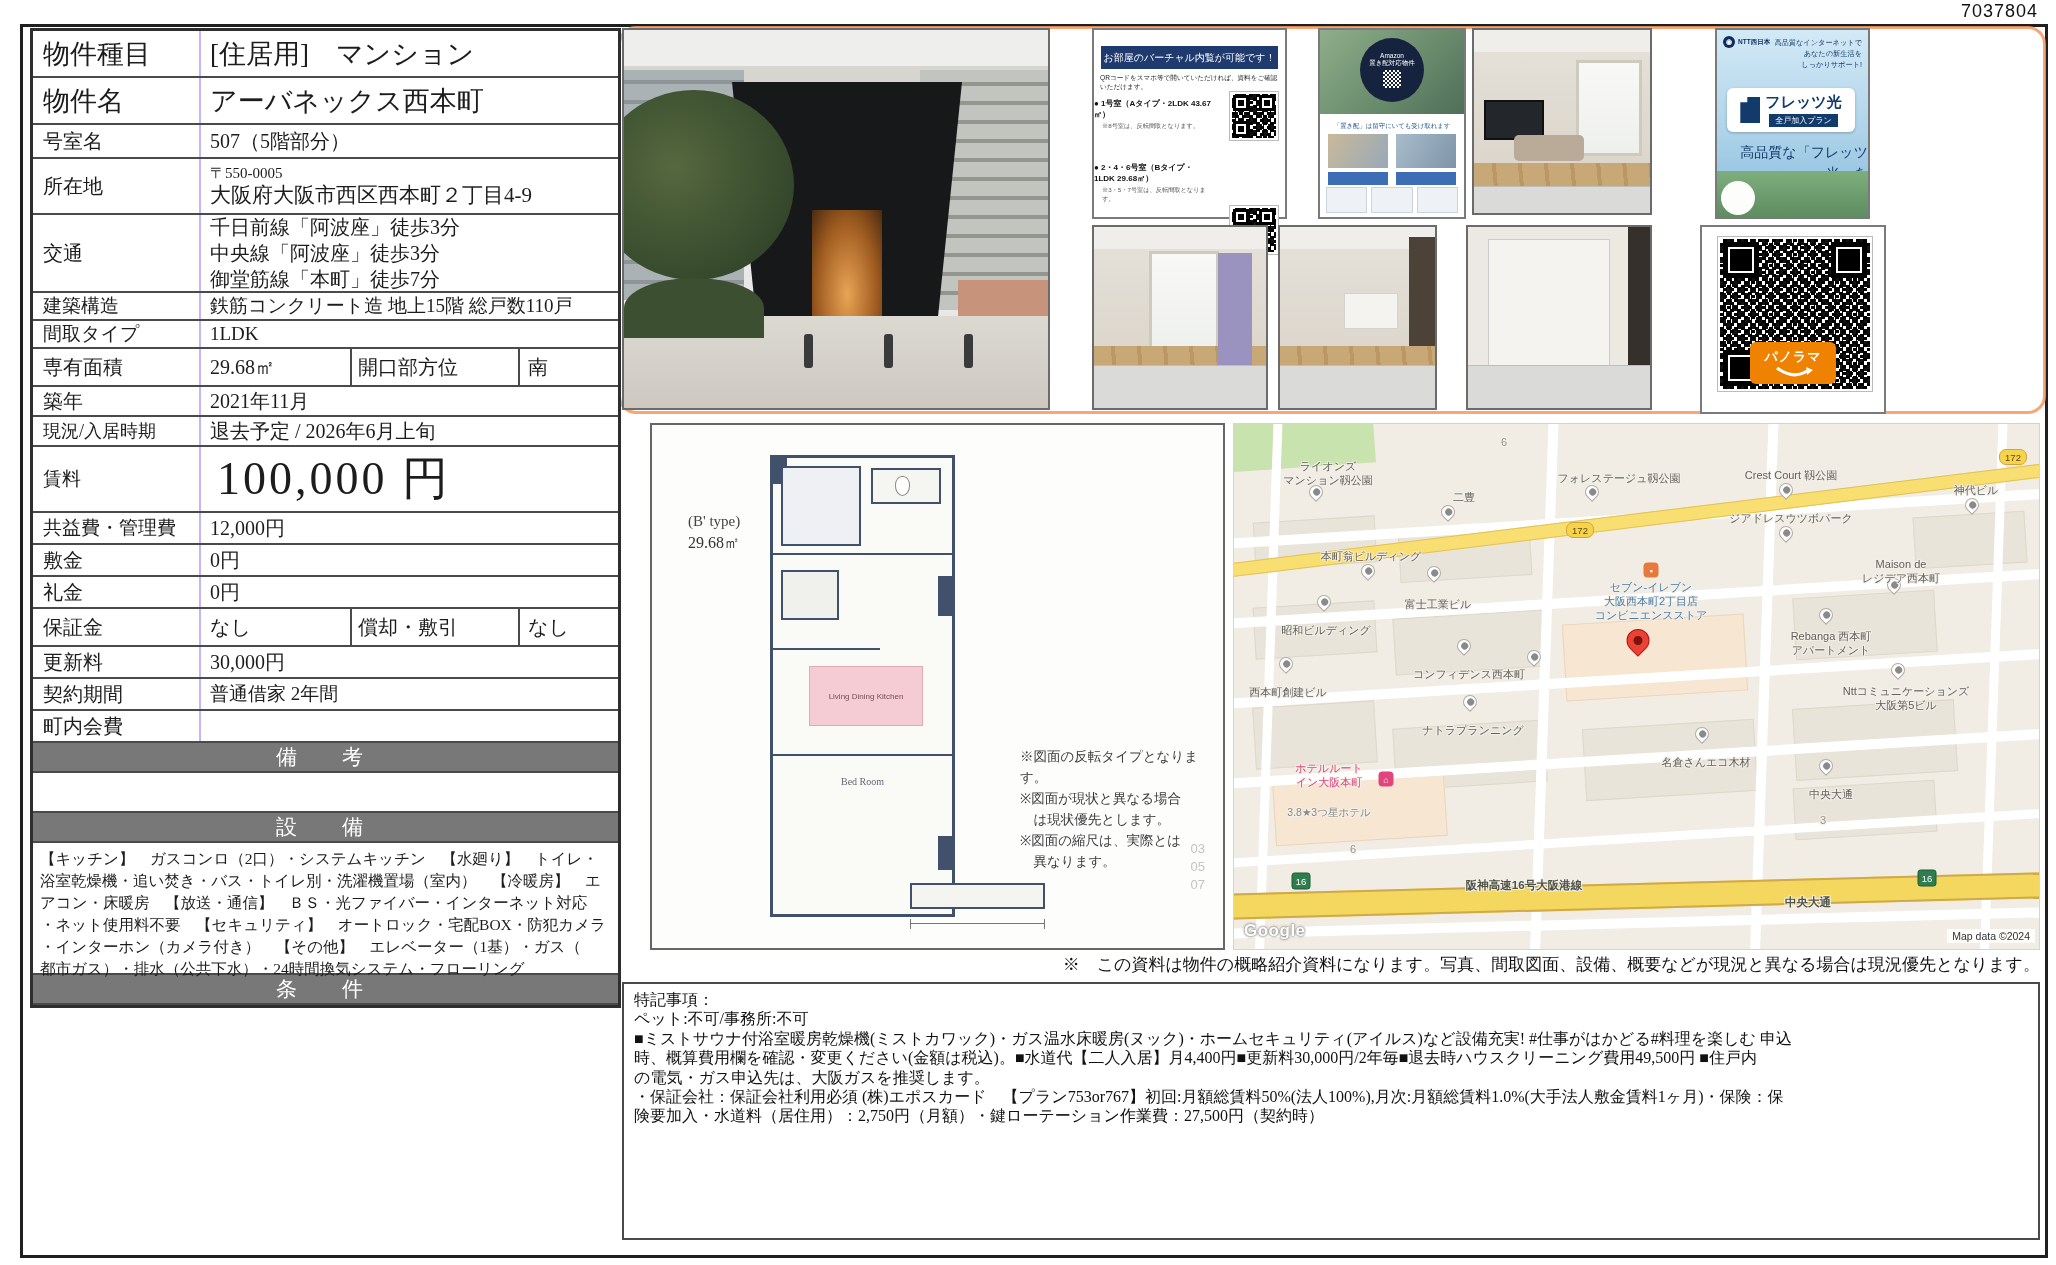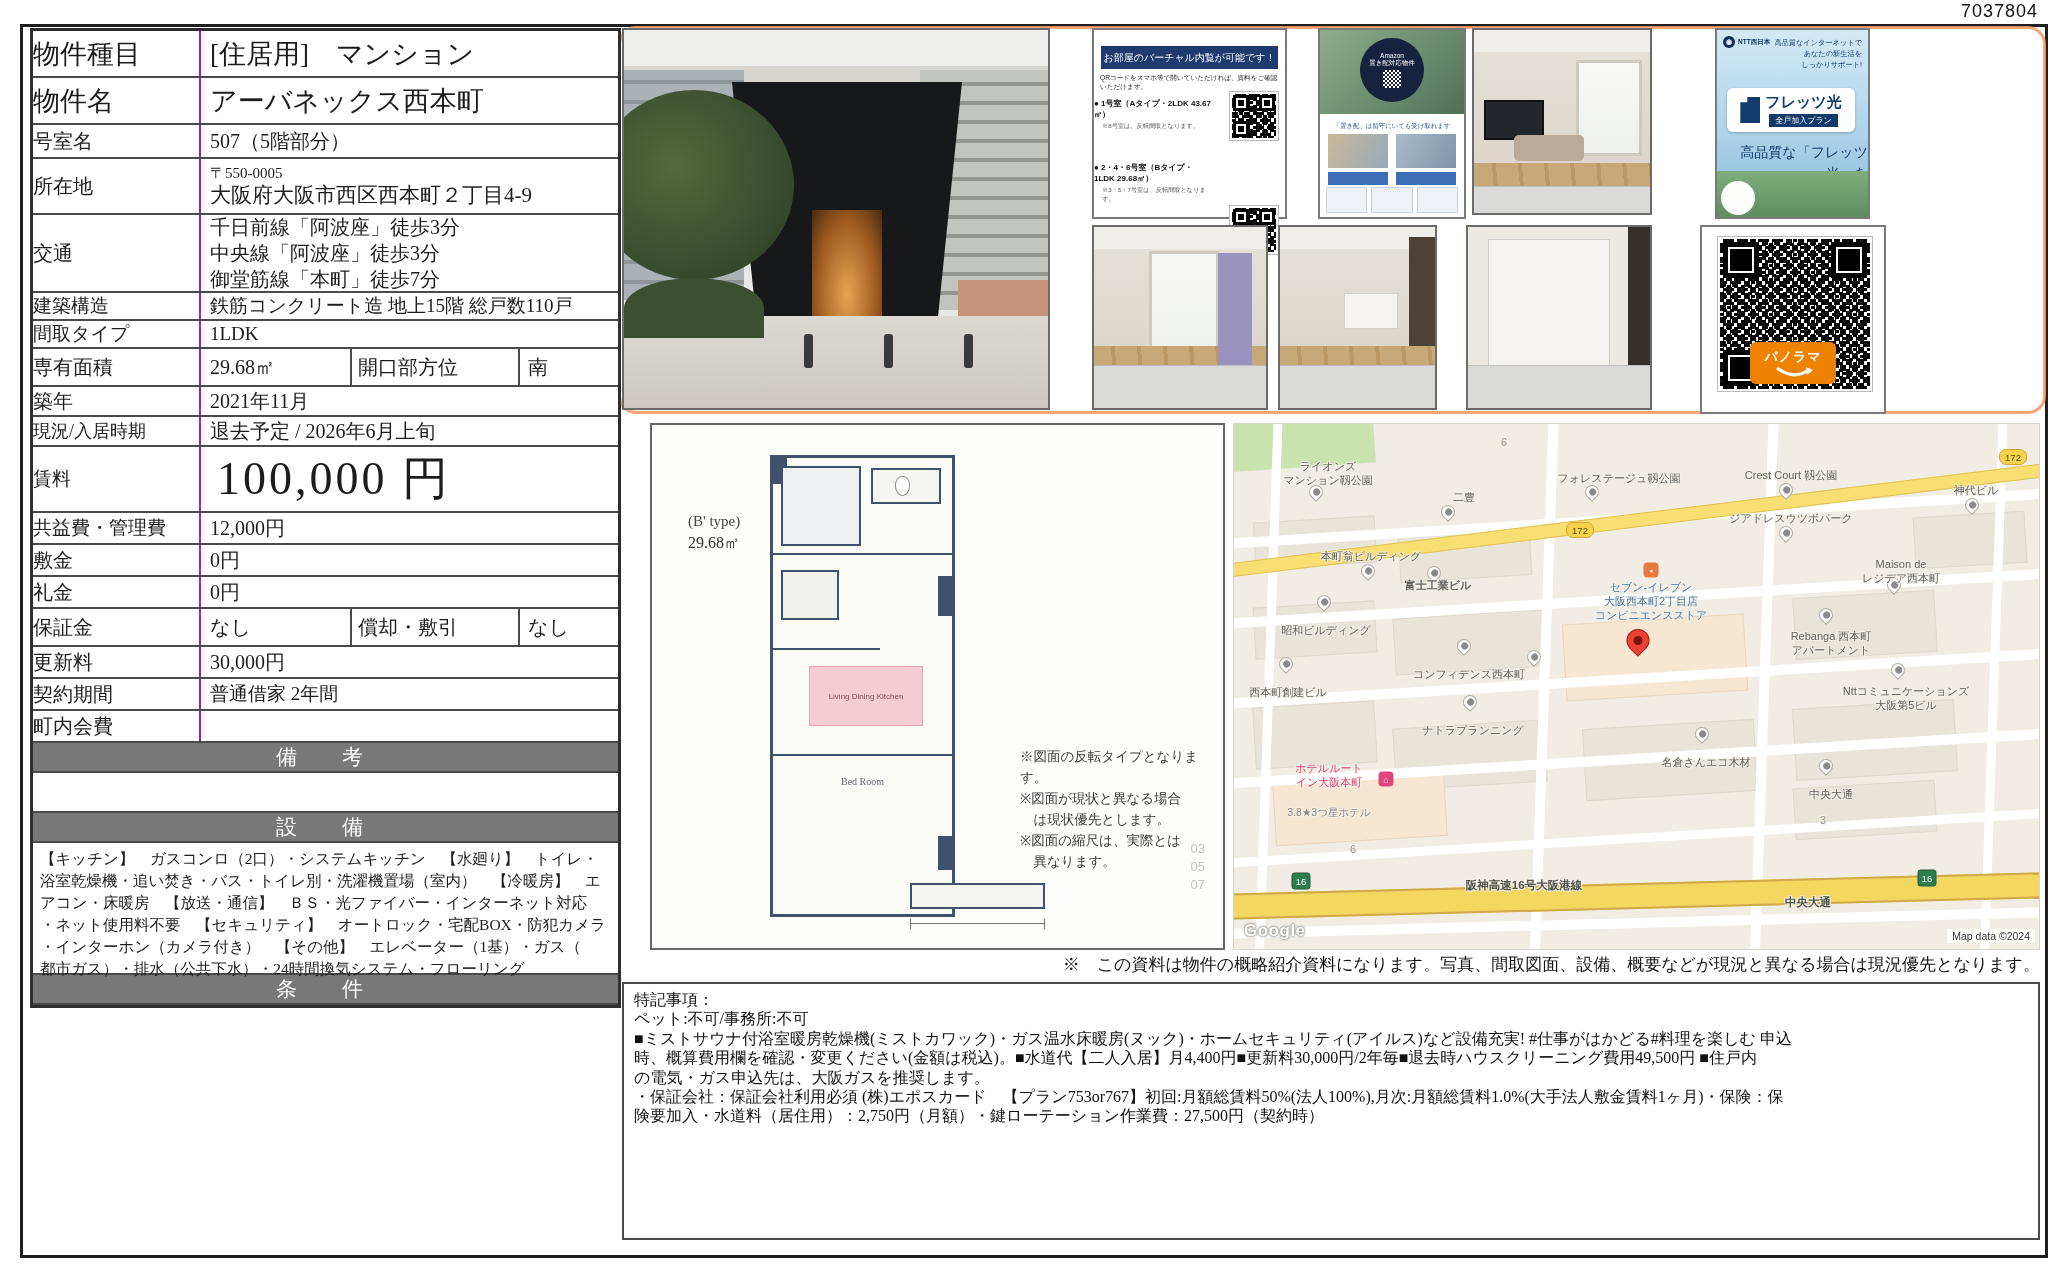--- a/index.html
+++ b/index.html
@@ -10,21 +10,21 @@
 
   
   #frame{left:20px;top:24px;width:2022px;height:1228px;border:3px solid #1f1f1f;}
   #docnum{top:1px;right:18px;font-size:18px;letter-spacing:1px;color:#111;
           font-family:"Liberation Sans",sans-serif;}
 
   
   #ptable{left:30px;top:28px;width:585px;border:3px solid #2e2e2e;background:#fff;}
   .trow{display:flex;border-bottom:2px solid #4a4a4a;box-sizing:border-box;}
   .trow:last-child{border-bottom:none;}
-  .tlabel{width:168px;border-right:2px solid #a21caf;padding:2px 0;box-sizing:border-box;
+  .tlabel{width:168px;border-right:2px solid #c4b5fd;padding:2px 10px;box-sizing:border-box;
           display:flex;align-items:center;font-size:20px;}
   .tval{flex:1;padding:2px 9px;box-sizing:border-box;display:flex;align-items:center;font-size:20px;}
   .tval1{width:151px;border-right:2px solid #4a4a4a;padding:2px 9px;box-sizing:border-box;display:flex;align-items:center;font-size:20px;}
   .tlabel2{width:168px;border-right:2px solid #4a4a4a;padding:2px 6px;box-sizing:border-box;display:flex;align-items:center;font-size:20px;}
   .tval2{flex:1;padding:2px 8px;box-sizing:border-box;display:flex;align-items:center;font-size:20px;}
   .bigtxt{font-size:27px;}
   .addrcell{flex-direction:column;align-items:flex-start;justify-content:center;line-height:1.15;}
   .postal{font-size:15px;}
   .addr{font-size:21px;}
   .multiline{line-height:1.3;}
@@ -505,21 +505,21 @@
       <span class="m-lbl " style="left: 361px; top: 55px; margin-left: 24px;">フォレステージュ靱公園</span>
       <span class="m-lbl " style="left: 557px; top: 52px;">Crest Court 靱公園</span>
       <span class="m-lbl " style="left: 742px; top: 67px;">神代ビル</span>
       <span class="m-lbl " style="left: 557px; top: 95px;">ジアドレスウツボパーク</span>
       <span class="m-lbl " style="left: 137px; top: 133px;">本町翁ビルディング</span>
       <span class="m-lbl " style="left: 667px; top: 148px;">Maison de
 レジデア西本町</span>
       <span class="m-lbl m-shop" style="left: 417px; top: 178px;">セブン-イレブン
 大阪西本町2丁目店
 コンビニエンスストア</span>
-      <span class="m-lbl " style="left: 204px; top: 162px; font-weight: bold;">富士工業ビル</span>
+      <span class="m-lbl " style="left: 204px; top: 181px;">富士工業ビル</span>
       <span class="m-lbl " style="left: 92px; top: 207px;">昭和ビルディング</span>
       <span class="m-lbl " style="left: 597px; top: 220px;">Rebanga 西本町
 アパートメント</span>
       <span class="m-lbl " style="left: 235px; top: 251px;">コンフィデンス西本町</span>
       <span class="m-lbl " style="left: 54px; top: 269px;">西本町創建ビル</span>
       <span class="m-lbl " style="left: 672px; top: 275px;">Nttコミュニケーションズ
 大阪第5ビル</span>
       <span class="m-lbl " style="left: 239px; top: 307px;">ナトラプランニング</span>
       <span class="m-lbl " style="left: 472px; top: 339px;">名倉さんエコ木材</span>
       <span class="m-lbl m-hotel" style="left: 95px; top: 352px;">ホテルルート

